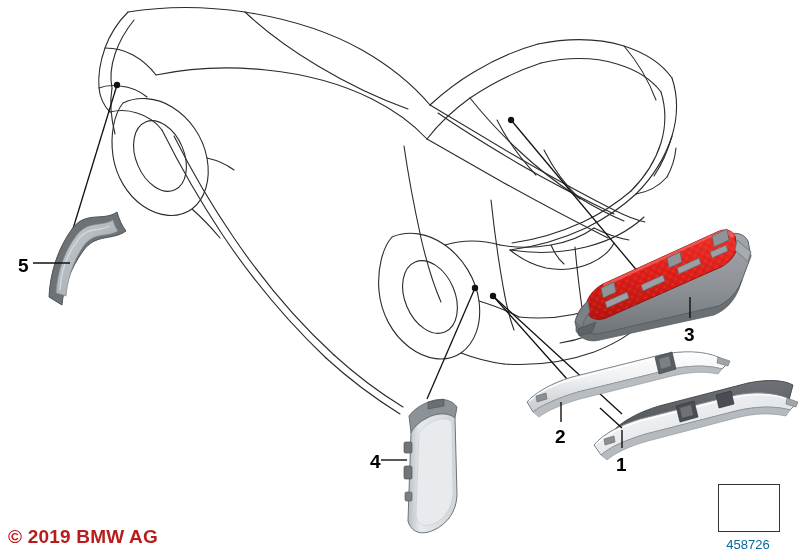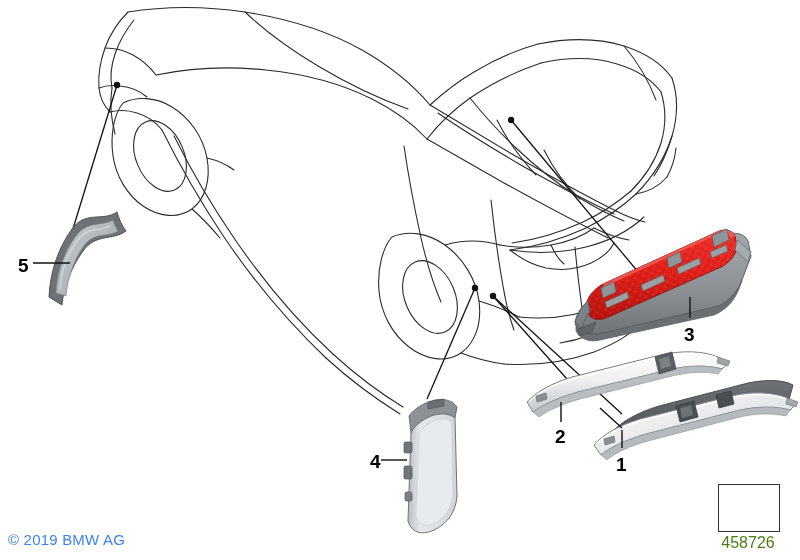--- a/index.html
+++ b/index.html
@@ -25,33 +25,33 @@
     left: 0; top: 0;
     width: 800px;
     height: 560px;
     display: block;
   }
   .copyright {
     position: absolute;
     left: 8px;
     bottom: 12px;
     font-family: "Liberation Sans", sans-serif;
-    font-size: 15px;
-    font-weight: normal;
-    color: #3b82f6;
+    font-size: 19px;
+    font-weight: bold;
+    color: #b91c1c;
     letter-spacing: 0.2px;
     white-space: nowrap;
   }
   .diagram-number {
     position: absolute;
     right: 12px;
     bottom: 8px;
     font-family: "Liberation Sans", sans-serif;
-    font-size: 16px;
-    color: #4d7c0f;
+    font-size: 13px;
+    color: #0369a1;
     text-align: center;
     width: 80px;
   }
   .icon-box {
     position: absolute;
     right: 20px;
     bottom: 28px;
     width: 62px;
     height: 48px;
     border: 1px solid #333;

